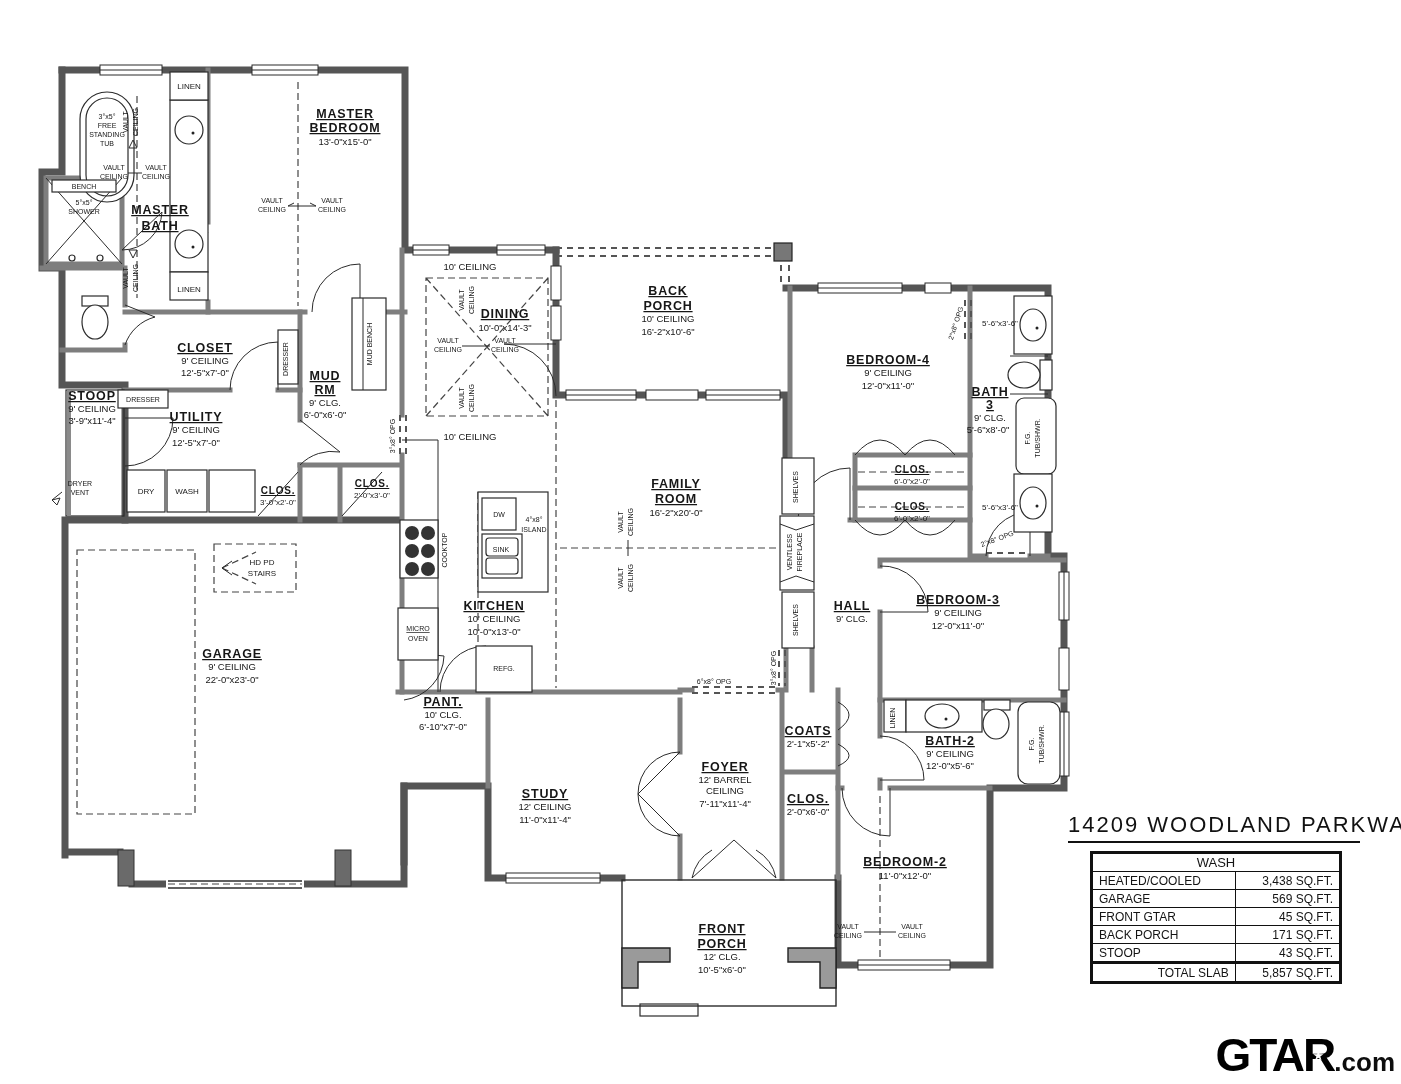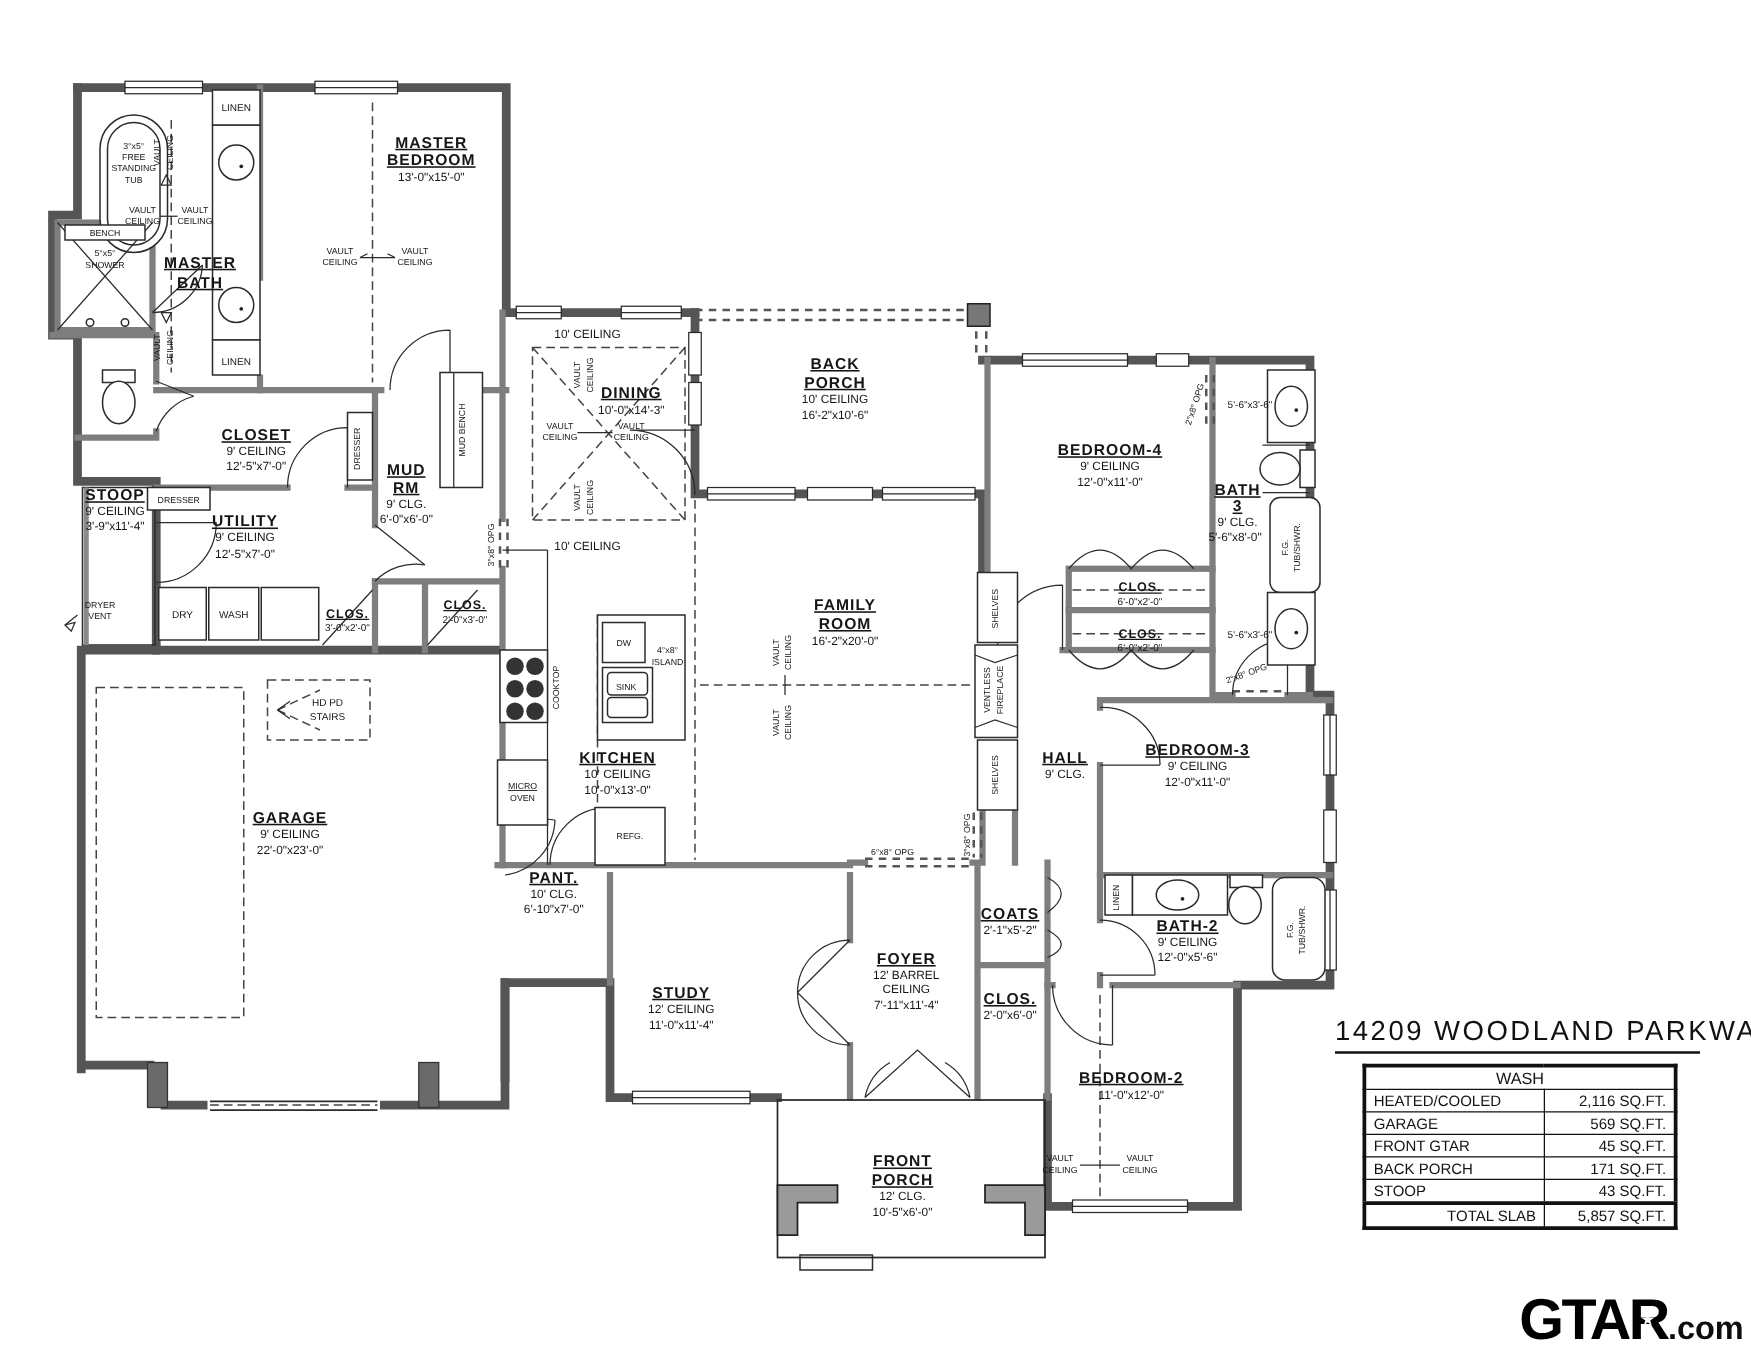--- a/index.html
+++ b/index.html
@@ -468,21 +468,21 @@
 
 <div id="titleblock">
   <div id="plan-title">14209 WOODLAND PARKWAY</div>
   <table id="areas">
     <tbody>
           <tr>
             <td class="hdr" colspan="2">WASH</td>
           </tr>
     <tr>
       <td>HEATED/COOLED</td>
-      <td class="val">2,116 SQ.FT.</td>
+      <td class="val">3,438 SQ.FT.</td>
           </tr>
     <tr>
       <td>GARAGE</td>
       <td class="val">569 SQ.FT.</td>
           </tr>
     <tr>
       <td>FRONT GTAR</td>
       <td class="val">45 SQ.FT.</td>
           </tr>
     <tr>

